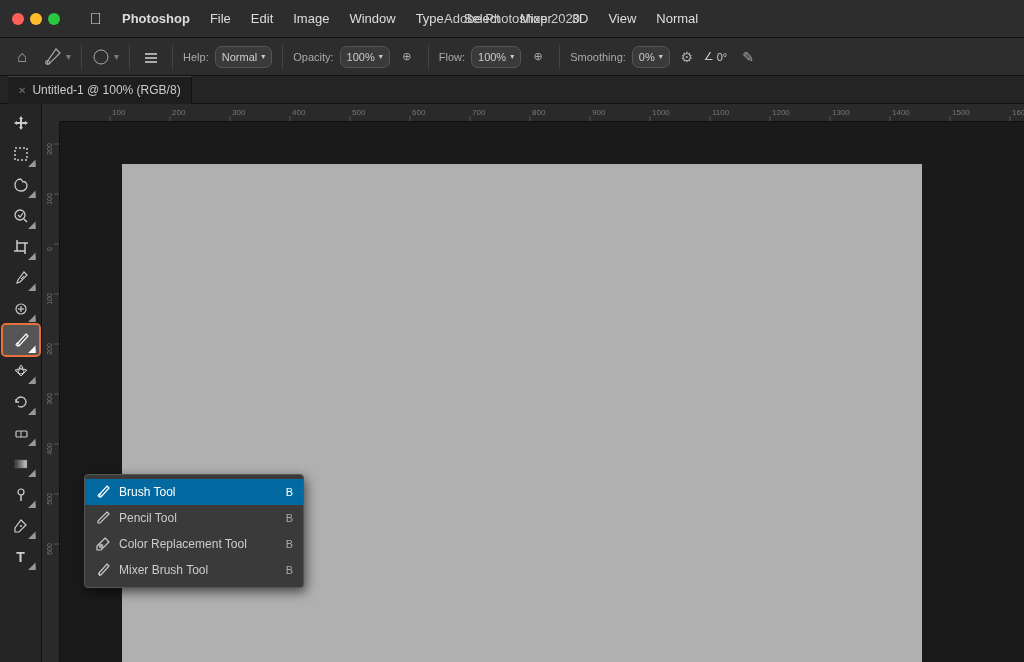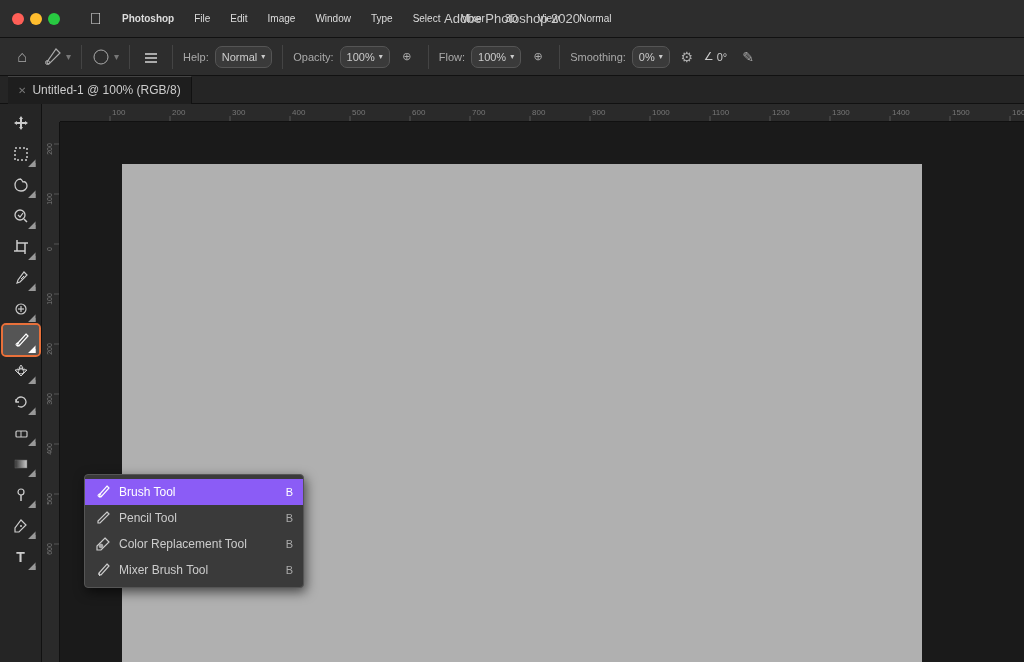--- a/index.html
+++ b/index.html
@@ -48,21 +48,21 @@
       display: flex;
       align-items: center;
       gap: 0;
       margin-left: 20px;
     }
     .menu-item {
       padding: 0 10px;
       height: 38px;
       display: flex;
       align-items: center;
-      font-size: 10px;
+      font-size: 13px;
       color: #ddd;
       cursor: pointer;
     }
 
     
     .options-bar {
       height: 38px;
       background: #2d2d2d;
       display: flex;
       align-items: center;
@@ -269,21 +269,21 @@
     }
     .flyout-item {
       display: flex;
       align-items: center;
       padding: 4px 10px;
       cursor: pointer;
       gap: 8px;
       height: 26px;
     }
     .flyout-item.selected {
-      background: #8b5cf6;
+      background: #0369a1;
       color: #fff;
     }
     .flyout-item-icon {
       width: 16px;
       height: 16px;
       display: flex;
       align-items: center;
       justify-content: center;
       font-size: 12px;
       color: #ccc;

